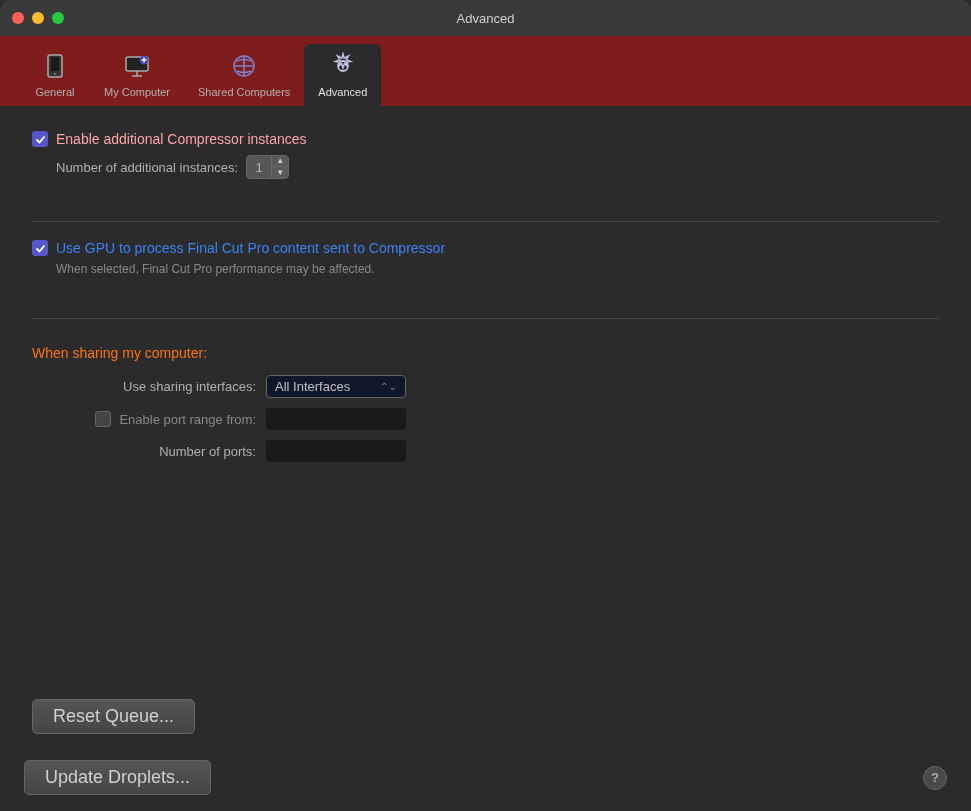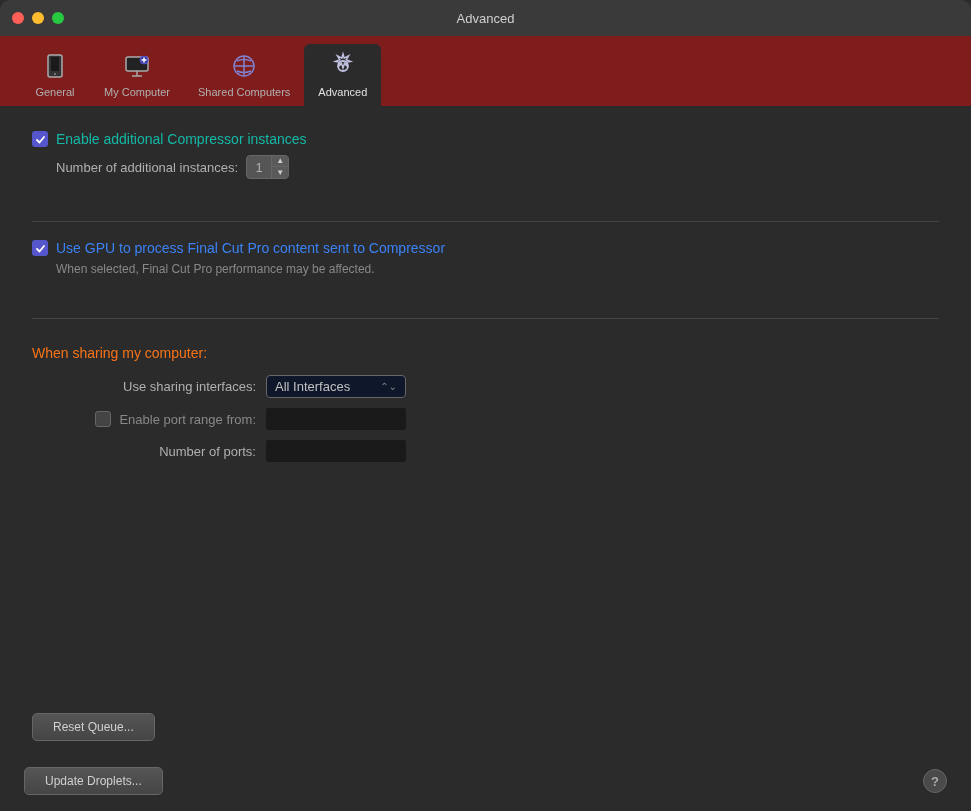--- a/index.html
+++ b/index.html
@@ -272,21 +272,21 @@
     
     .button-row {
       margin-top: 20px;
     }
 
     .action-btn {
       background: linear-gradient(to bottom, #555, #454545);
       border: 1px solid #666;
       border-radius: 5px;
       padding: 6px 20px;
-      font-size: 12px;
+      font-size: 18px;
       color: #d0d0d0;
       cursor: pointer;
       min-width: 120px;
     }
 
     .bottom-bar {
       display: flex;
       align-items: center;
       justify-content: space-between;
       padding: 16px 24px;
@@ -386,21 +386,21 @@
 </div>
 
 <div class="main-content">
 
   <div class="checkbox-row" style="margin-bottom:8px;">
     <div class="custom-checkbox">
       <svg viewBox="0 0 11 11" fill="none">
           <polyline points="2,6 4.5,8.5 9,3" stroke="white" stroke-width="1.8" stroke-linecap="round" stroke-linejoin="round"></polyline>
         </svg>
     </div>
-    <span style="font-size:14px; color:#14b8a6;">Enable additional Compressor instances</span>
+    <span style="font-size:14px; color:#fca5a5;">Enable additional Compressor instances</span>
   </div>
 
   <div class="instance-row">
     <span>Number of additional instances:</span>
     <div class="stepper">
       <span class="stepper-value">1</span>
       <div class="stepper-buttons">
         <button class="stepper-btn">▲</button>
         <button class="stepper-btn">▼</button>
       </div>

